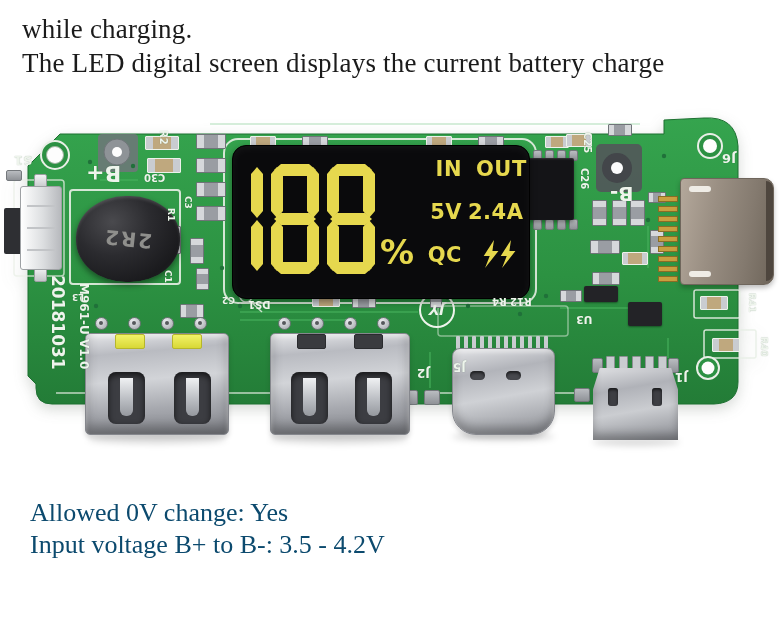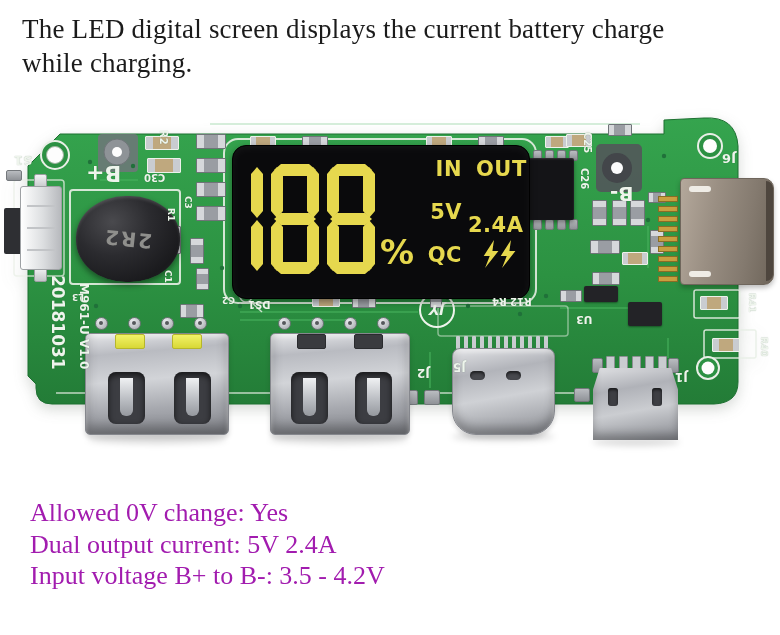--- a/index.html
+++ b/index.html
@@ -1,20 +1,20 @@
 <!DOCTYPE html>
 <html><head>
 <meta charset="utf-8">
 <style>
   html,body{margin:0;padding:0;background:#ffffff;}
   #stage{position:relative;width:780px;height:635px;background:#ffffff;overflow:hidden;
          font-family:"Liberation Serif",serif;}
   .abs{position:absolute;}
   .cap{color:#1b1b1b;font-size:27px;line-height:34px;letter-spacing:.2px;}
-  .spec{color:#a21caf;font-size:26px;line-height:31.5px;}
+  .spec{color:#0c4a6e;font-size:26px;line-height:31.5px;}
   #photo{position:absolute;left:0;top:100px;width:780px;height:380px;}
   #board-svg{position:absolute;left:0;top:0;filter:drop-shadow(0 5px 7px rgba(70,80,70,.22));}
   .layer{position:absolute;left:0;top:0;width:780px;height:360px;}
   .silk{position:absolute;color:#eef4ec;font-family:"DejaVu Sans",sans-serif;font-weight:bold;
         white-space:nowrap;line-height:1;text-shadow:0 0 1px rgba(0,60,20,.4);}
   
   #display{position:absolute;left:232px;top:45px;width:296px;height:152px;background:#0a0a0c;
            border-radius:14px;border:1px solid #000;
            box-shadow:0 3px 7px rgba(0,0,0,.40), inset 0 2px 10px rgba(255,255,255,.05);}
   #digits{position:absolute;left:214px;top:63px;display:flex;gap:6px;}
@@ -71,22 +71,22 @@
            border-radius:50%;display:flex;align-items:center;justify-content:center;}
   #jy-logo span{transform:rotate(180deg);color:#eef4ec;font-family:"DejaVu Sans",sans-serif;
                 font-weight:bold;font-style:italic;font-size:14px;}
 </style>
 </head>
 <body>
 
 <div id="stage">
 
   <div class="abs cap" style="left:22px;top:12px;width:750px;">
+    <div>while charging.</div>
     <div>The LED digital screen displays the current battery charge</div>
-    <div>while charging.</div>
   </div>
 
   <div id="photo">
 
     <svg id="board-svg" width="780" height="360">
       <defs>
         <linearGradient id="gGreen" x1="0" y1="0" x2="0" y2="1">
           <stop offset="0" stop-color="#35a44e"></stop>
           <stop offset="0.55" stop-color="#2c9242"></stop>
           <stop offset="1" stop-color="#237c37"></stop>
@@ -306,21 +306,21 @@
           <polygon points="4,105 11,99 39,99 46,105 39,111 11,111" fill="#e6d84e"></polygon>
           <polygon points="7,57 13,64 13,101 7,108 1,101 1,64" fill="#e6d84e"></polygon>
           <polygon points="7,4 13,11 13,48 7,55 1,48 1,11" fill="#e6d84e"></polygon>
           <polygon points="4,56 11,50 39,50 46,56 39,62 11,62" fill="#e6d84e"></polygon>
         </svg>
       </div>
     <div id="percent">%</div>
     <div class="dispLabel colL" style="left:416px;top:57px;">IN</div>
     <div class="dispLabel" style="left:476px;top:57px;">OUT</div>
     <div class="dispLabel colL" style="left:416px;top:100px;">5V</div>
-    <div class="dispLabel" style="left:468px;top:113px;">2.4A</div>
+    <div class="dispLabel" style="left:468px;top:100px;">2.4A</div>
     <div class="dispLabel colL" style="left:416px;top:143px;">QC</div>
     <svg class="abs" style="left:482px;top:140px;transform:skewX(-8deg);" width="36" height="28" viewBox="0 0 36 28">
       <polygon points="10,0 2,16 8,16 5,28 16,11 10,11" fill="#e6d84e"></polygon>
       <polygon points="27,0 19,16 25,16 22,28 33,11 27,11" fill="#e6d84e"></polygon>
     </svg>
 
     <div class="usbA" style="left:85px;top:233px;width:142px;height:100px;">
       <div class="tab tabY" style="left:29px;width:28px;"></div>
       <div class="tab tabY" style="left:86px;width:28px;"></div>
       <div class="usbSlot" style="left:22px;top:38px;">
@@ -371,16 +371,15 @@
         <span class="silk" style="left: 756px; top: 193px; font-size: 9px; transform-origin: left top; transform: rotate(90deg);">R41</span>
         <span class="silk" style="left: 768px; top: 237px; font-size: 9px; transform-origin: left top; transform: rotate(90deg);">R40</span>
         <span class="silk" style="left: 453px; top: 261px; font-size: 12px; transform: rotate(180deg);">J5</span>
         <span class="silk" style="left: 417px; top: 267px; font-size: 12px; transform: rotate(180deg);">J2</span>
         <span class="silk" style="left: 675px; top: 271px; font-size: 12px; transform: rotate(180deg);">J1</span>
       </div>
   </div>
 
   <div class="abs spec" style="left:30px;top:497px;width:720px;">
     <div>Allowed 0V change: Yes</div>
-    <div>Dual output current: 5V 2.4A</div>
     <div>Input voltage B+ to B-: 3.5 - 4.2V</div>
   </div>
 </div>
 
 </body></html>

